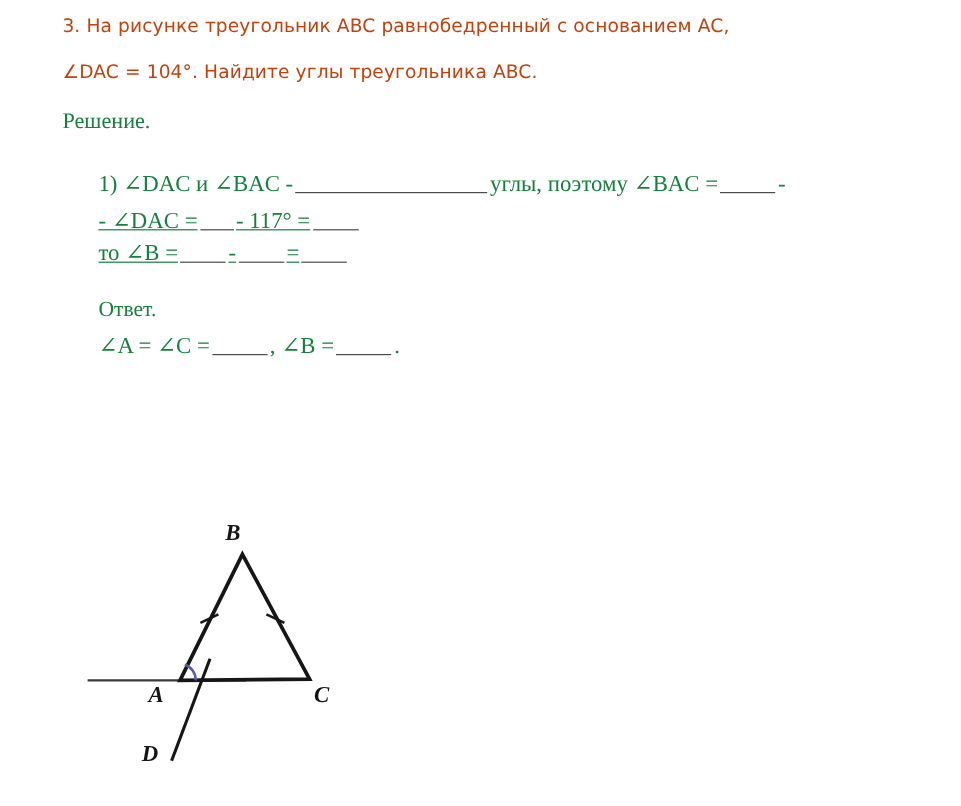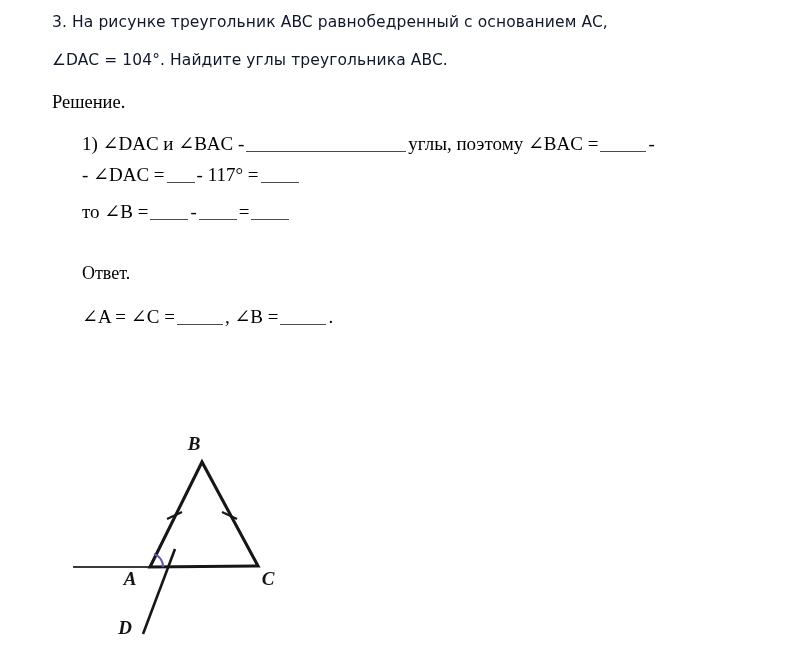--- a/index.html
+++ b/index.html
@@ -28,55 +28,56 @@
     position: absolute;
     left: 52px;
     top: 12px;
     width: 735px;
   }
 
   .q-line {
     font-family: "DejaVu Sans", "Liberation Sans", sans-serif;
     font-size: 15.5px;
     line-height: 21px;
-    color: #0f172a;
+    color: #c2410c;
     letter-spacing: 0.1px;
   }
   .q-line.l1 { margin-bottom: 17px; }
 
   .serif-line {
     font-family: "Liberation Serif", "DejaVu Serif", serif;
     font-size: 19px;
     line-height: 24px;
-    color: #000000;
+    color: #15803d;
     white-space: nowrap;
   }
 
   .reshenie {
     margin-top: 19px;
     font-size: 18.5px;
   }
 
   .step {
-    margin-top: 18px;
+    margin-top: 28px;
     padding-left: 30px;
     white-space: nowrap;
   }
   .step-sub {
     margin-top: 7px;
     padding-left: 30px;
     white-space: nowrap;
+    text-decoration: underline;
   }
   .otvet {
-    margin-top: 37px;
+    margin-top: 21px;
     padding-left: 30px;
     font-size: 18px;
   }
   .answer-line {
-    margin-top: 20px;
+    margin-top: 8px;
     padding-left: 30px;
   }
 
   
   .blank {
     display: inline-block;
     border-bottom: 1.6px solid #4a4a4a;
     vertical-align: -2px;
     height: 13px;
     margin: 0 2px;
@@ -120,21 +121,21 @@
 
     <div class="serif-line step">
       <span>1)</span>
       <span>∠DAC и ∠BAC -</span><span class="blank lg"></span><span>углы, поэтому ∠BAC =</span><span class="blank md"></span><span>-</span>
     </div>
     <div class="serif-line step-sub">
       <span>- ∠DAC =</span><span class="blank xs"></span><span>- 117° =</span><span class="blank sm"></span>
     </div>
 
 
-    <div class="serif-line step-sub" style="margin-top:13px">
+    <div class="serif-line step-sub" style="margin-top:3px">
       <span>то ∠B =</span><span class="blank sm"></span><span>-</span><span class="blank sm"></span><span>=</span><span class="blank sm"></span>
     </div>
 
     <div class="serif-line otvet">Ответ.</div>
 
     <div class="serif-line answer-line">
       <span>∠A = ∠C =</span><span class="blank md"></span><span>, ∠B =</span><span class="blank md"></span><span>.</span>
     </div>
 
   </div>

